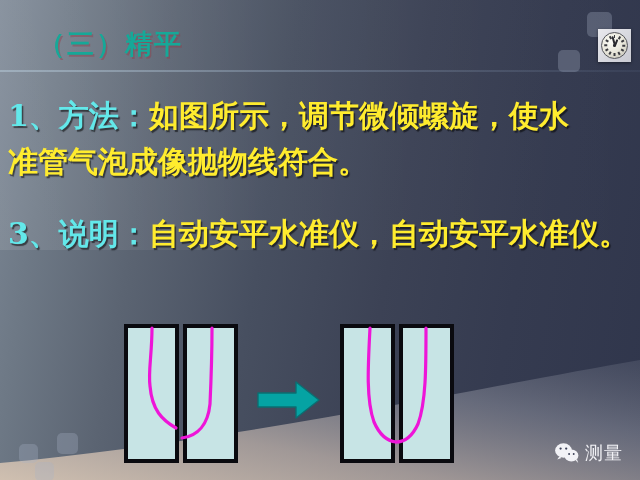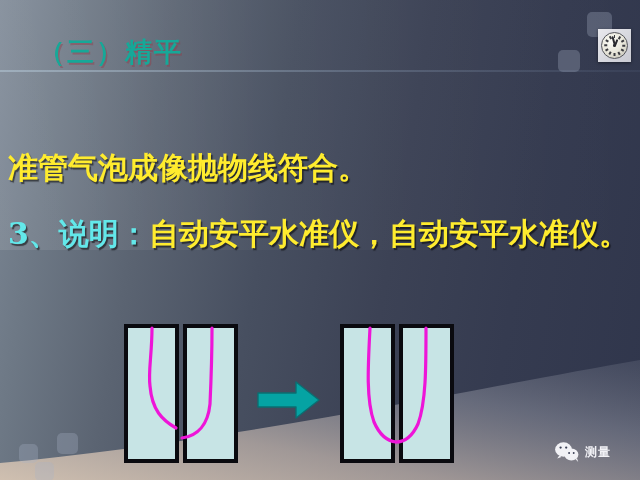--- a/index.html
+++ b/index.html
@@ -80,21 +80,21 @@
     left: 50%; top: 50%;
     width: 2.5px; height: 2.5px;
     margin: -1.25px 0 0 -1.25px;
     background: #2a2a30;
     border-radius: 50%;
   }
 
   
   .title {
     position: absolute;
-    left: 38px; top: 34px;
+    left: 38px; top: 26px;
     font-size: 27px;
     font-weight: bold;
     color: #16a898;
     letter-spacing: 2px;
     text-shadow: 1.5px 1.5px 0 rgba(150,60,70,0.45);
     white-space: nowrap;
   }
   .title-rule {
     position: absolute;
     left: 0px; top: 70px;
@@ -108,21 +108,21 @@
     white-space: nowrap;
     font-size: 30px;
     font-weight: bold;
     font-family: "DejaVu Serif", "Liberation Serif", serif;
     text-shadow: 1.5px 1.5px 1px rgba(0,0,0,0.55);
   }
   .para .lead { color: #63e8ea; }
   .para .body { color: #ffec2e; }
 
   .p1-l1 { left: 8px; top: 96px; }
-  .p1-l2 { left: 8px; top: 142px; margin-top: 6px; }
+  .p1-l2 { left: 8px; top: 142px; }
   .p2-l1 { left: 8px; top: 214px; }
 
   
   .vial-group { position: absolute; }
   .vial {
     position: absolute;
     top: 0;
     width: 47px;
     height: 131px;
     background: #c7e4e5;
@@ -140,22 +140,22 @@
   
   .watermark {
     position: absolute;
     left: 554px; top: 441px;
     display: flex;
     align-items: center;
     gap: 5px;
   }
   .wm-label {
     color: #f2f2f6;
-    font-size: 12px;
-    font-weight: bold;
+    font-size: 18px;
+    font-weight: normal;
     letter-spacing: 1px;
     font-family: "DejaVu Sans", "Liberation Sans", sans-serif;
   }
 </style>
 </head>
 <body>
 
 <div id="slide">
 
   <svg class="sweep" width="640" height="480" viewBox="0 0 640 480">
@@ -199,20 +199,23 @@
     </div>
   </div>
 
   <div class="deco-sq" style="left:57px; top:433px; width:21px; height:21px;"></div>
   <div class="deco-sq" style="left:19px; top:444px; width:19px; height:19px;"></div>
   <div class="deco-sq" style="left:35px; top:462px; width:19px; height:19px;"></div>
 
   <div class="title">（三）精平</div>
   <div class="title-rule"></div>
 
+  <div class="para p1-l1">
+    <span class="lead">1、方法：</span><span class="body">如图所示，调节微倾螺旋，使水</span>
+  </div>
   <div class="para p1-l2">
     <span class="body">准管气泡成像抛物线符合。</span>
   </div>
 
   <div class="para p2-l1">
     <span class="lead">3、说明：</span><span class="body">自动安平水准仪，自动安平水准仪。</span>
   </div>
 
   <div class="vial-group" style="left:124px; top:324px; width:110px; height:139px;">
     <div class="vial left"></div>

